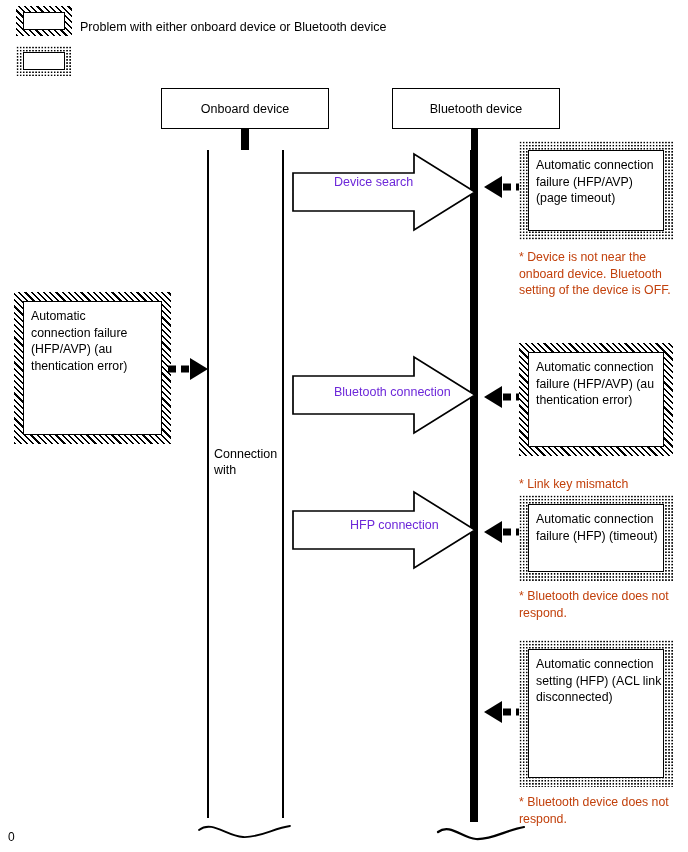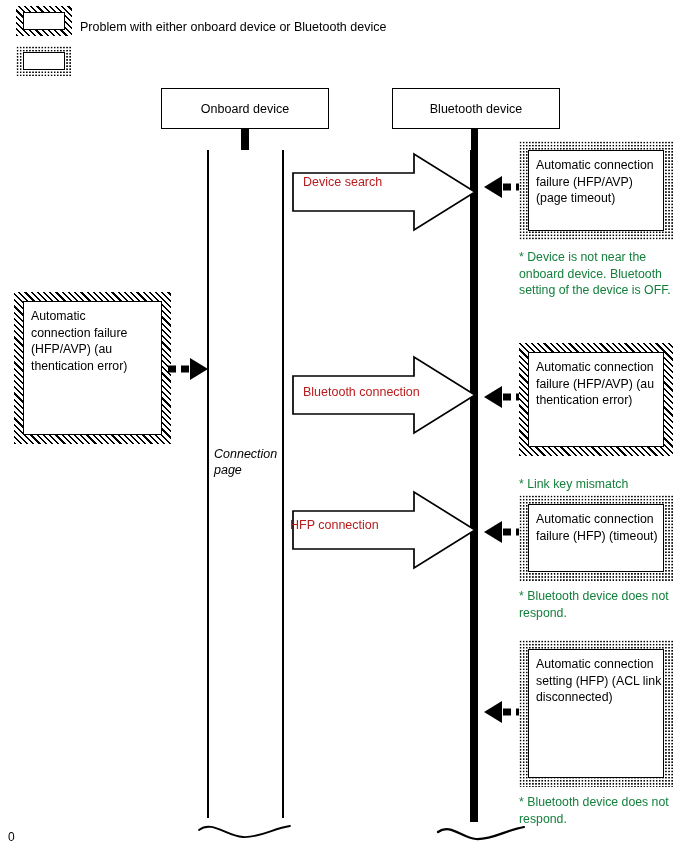--- a/index.html
+++ b/index.html
@@ -105,29 +105,30 @@
   .bt-line {
     position: absolute;
     background: #000000;
   }
 
   
   .note {
     position: absolute;
     font-size: 12.3px;
     line-height: 16.5px;
-    color: #15803d;
+    color: #c2410c;
   }
 
   
   .arrow-label {
     position: absolute;
     font-size: 12.5px;
-    color: #b91c1c;
+    color: #6d28d9;
     white-space: nowrap;
+    margin-left: 31px;
   }
 
   .corner-zero {
     position: absolute;
     font-size: 12px;
     color: #000;
   }
 
   svg { display: block; overflow: visible; }
 </style>
@@ -149,23 +150,23 @@
     <span>Onboard device</span>
   </div>
   <div class="plain-box" style="left:392px; top:88px; width:168px; height:41px;">
     <span>Bluetooth device</span>
   </div>
 
   <div class="stub" style="left:241px; top:129px; width:8px; height:22px;"></div>
   <div class="stub" style="left:471px; top:129px; width:7px; height:22px;"></div>
 
   <div class="lane" style="left:207px; top:150px; width:77px; height:668px;"></div>
-  <div class="lane-label" style="left:214px; top:446px; width:70px;font-style:italic;">
+  <div class="lane-label" style="left:214px; top:446px; width:70px;">
     <div>Connection</div>
-    <div>page</div>
+    <div>with</div>
   </div>
 
   <div class="abs" style="left:196px; top:806px;">
     <svg width="100" height="40" viewBox="0 0 100 40">
       <path d="M 3 24 C 16 14, 30 30, 47 31 C 64 32, 78 22, 94 20" fill="none" stroke="#000000" stroke-width="1.8" stroke-linecap="round"></path>
     </svg>
   </div>
 
   <div class="bt-line" style="left:470px; top:150px; width:8px; height:672px;"></div>
   <div class="abs" style="left:436px; top:810px;">
@@ -234,21 +235,21 @@
       <div>thentication error)</div>
     </div>
   </div>
   <div class="note" style="left:519px; top:463px; width:165px;margin-top:13px;">* Link key mismatch</div>
 
   <div class="abs" style="left:292px; top:490px;">
     <svg width="185" height="80" viewBox="0 0 185 80">
       <path d="M 1 21 L 122 21 L 122 2 L 183 40 L 122 78 L 122 59 L 1 59 Z" fill="#ffffff" stroke="#000000" stroke-width="1.7" stroke-linejoin="miter"></path>
     </svg>
   </div>
-  <div class="arrow-label" style="left:290px; top:518px;">HFP connection</div>
+  <div class="arrow-label" style="left:319px; top:518px;">HFP connection</div>
 
   <div class="abs" style="left:478px; top:518px;">
     <svg width="48" height="28" viewBox="0 0 48 28">
       <line x1="46" y1="14" x2="22" y2="14" stroke="#000000" stroke-width="7" stroke-dasharray="8,5" stroke-linecap="butt"></line>
       <polygon points="24,3 6,14 24,25" fill="#000000"></polygon>
     </svg>
   </div>
 
   <div class="err-box dot-bg" style="left:519px; top:495px; width:154px; height:86px;">
     <div class="inner">

